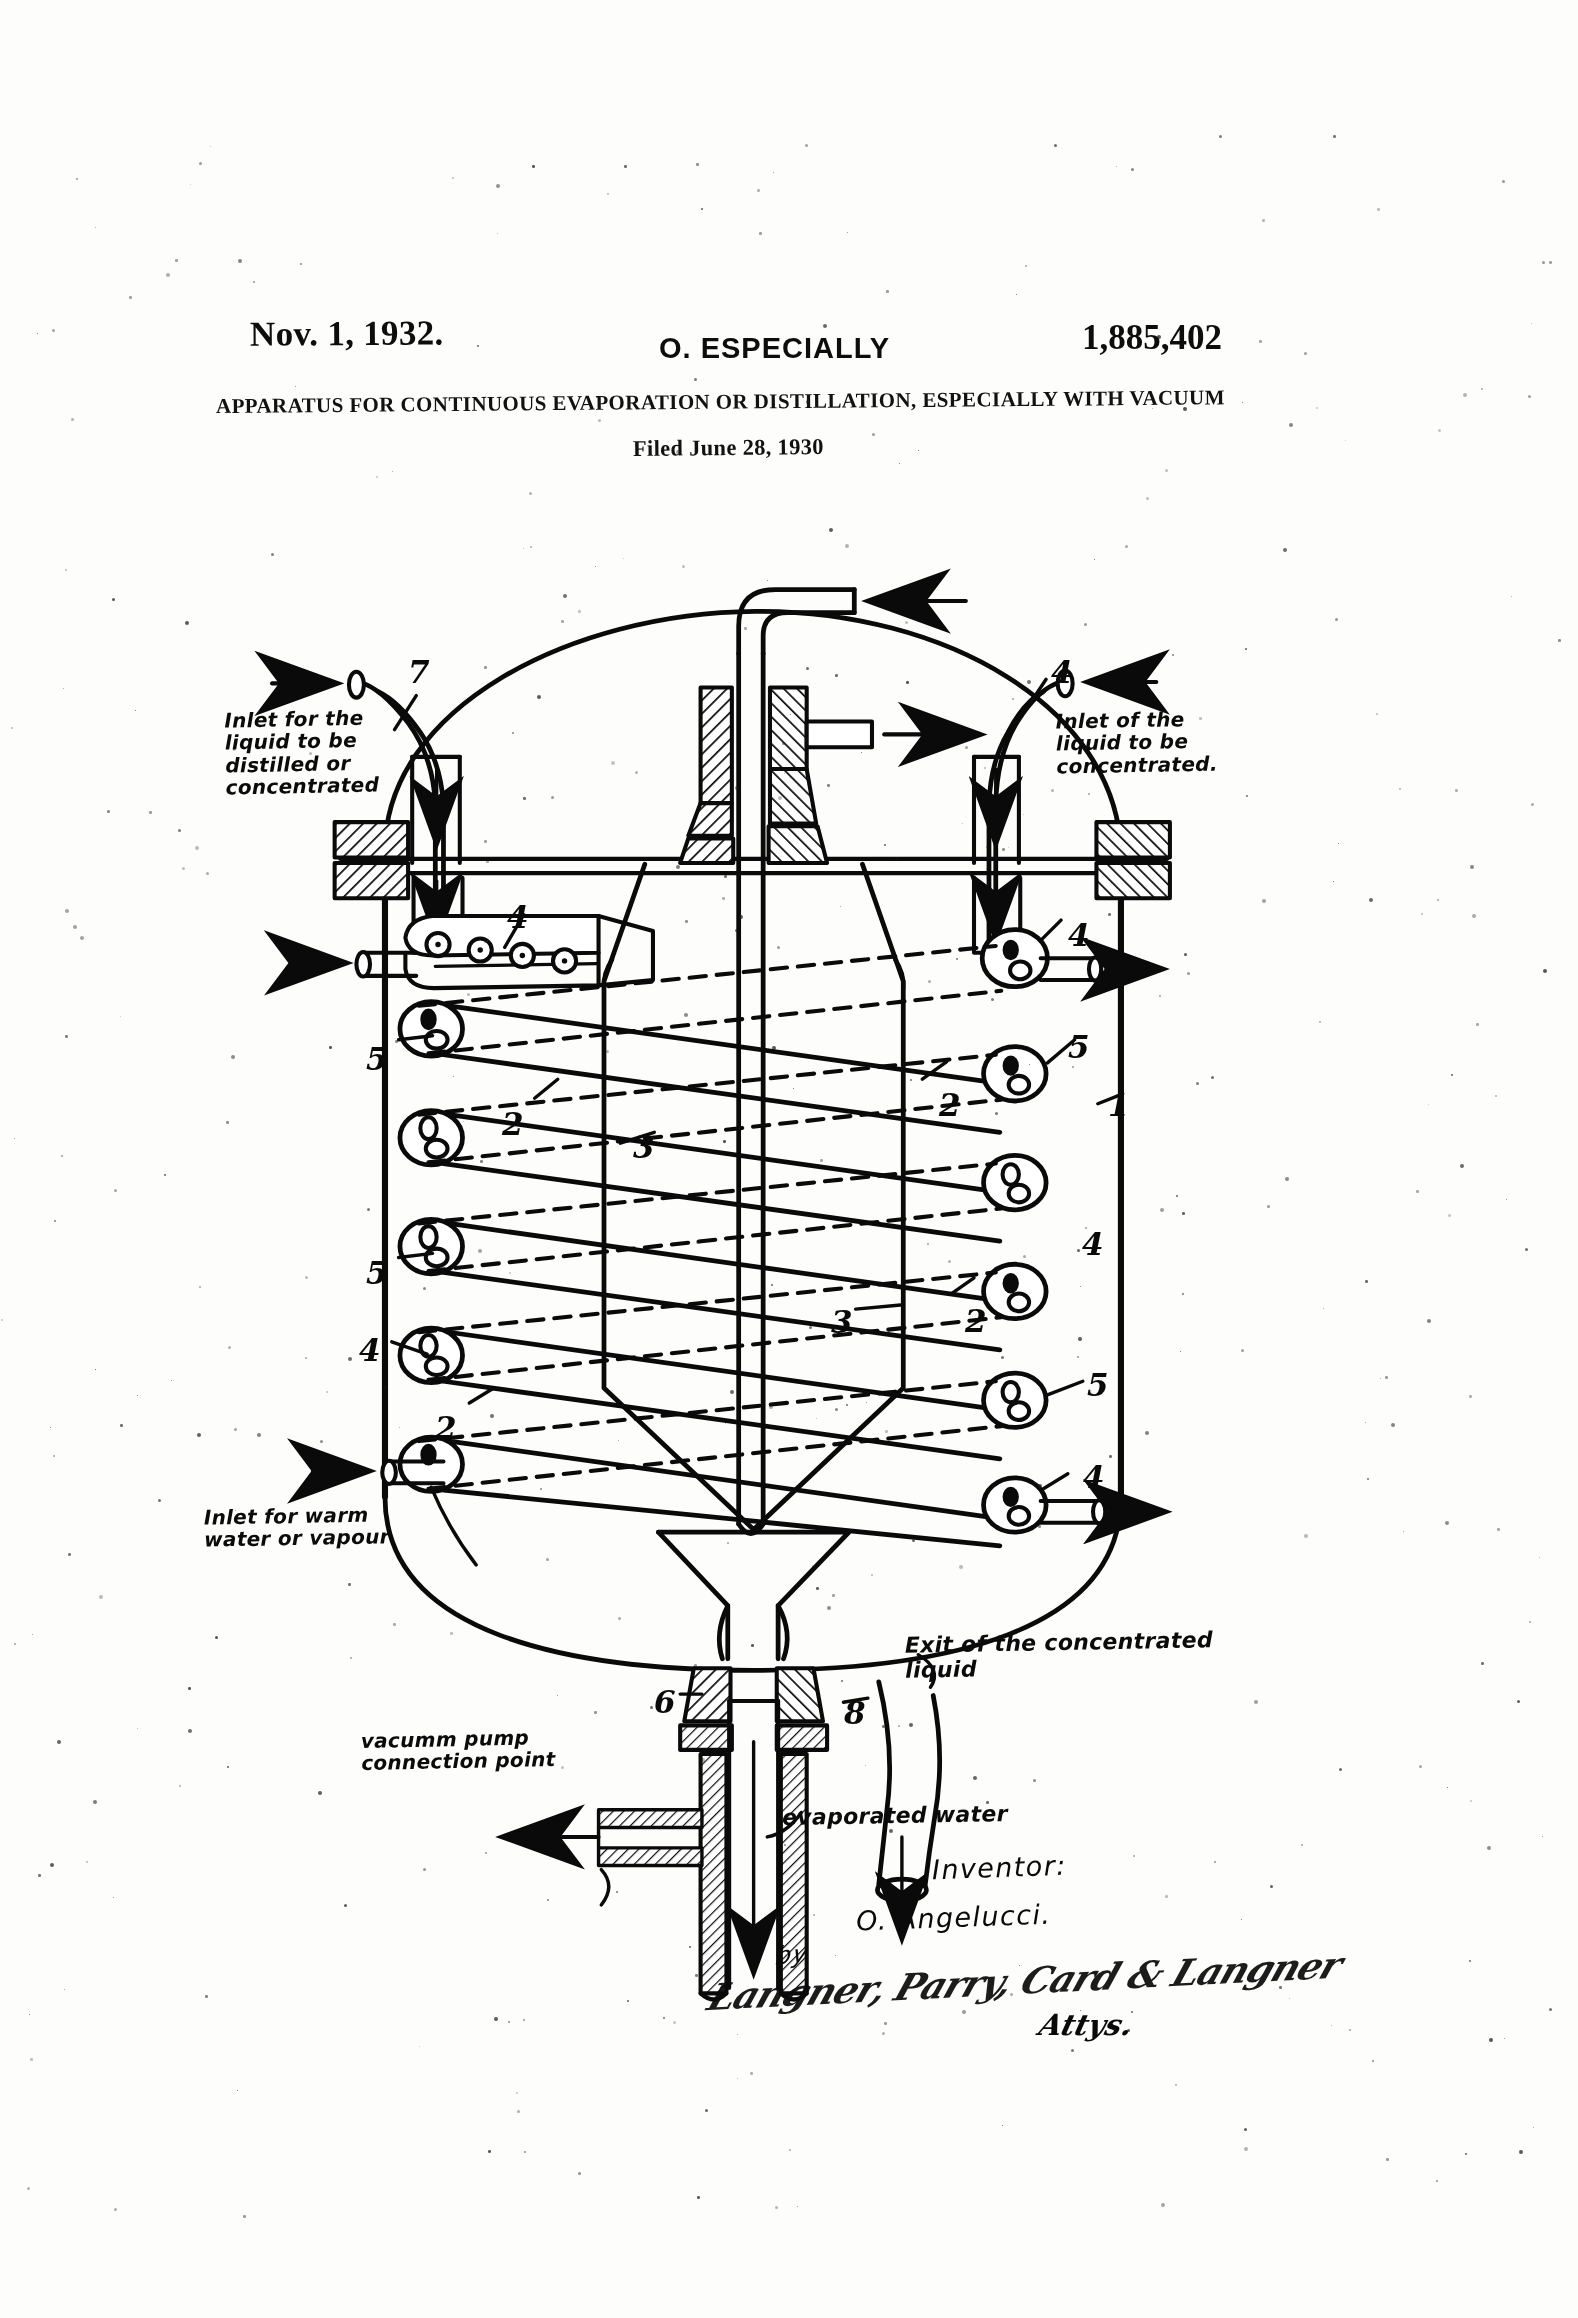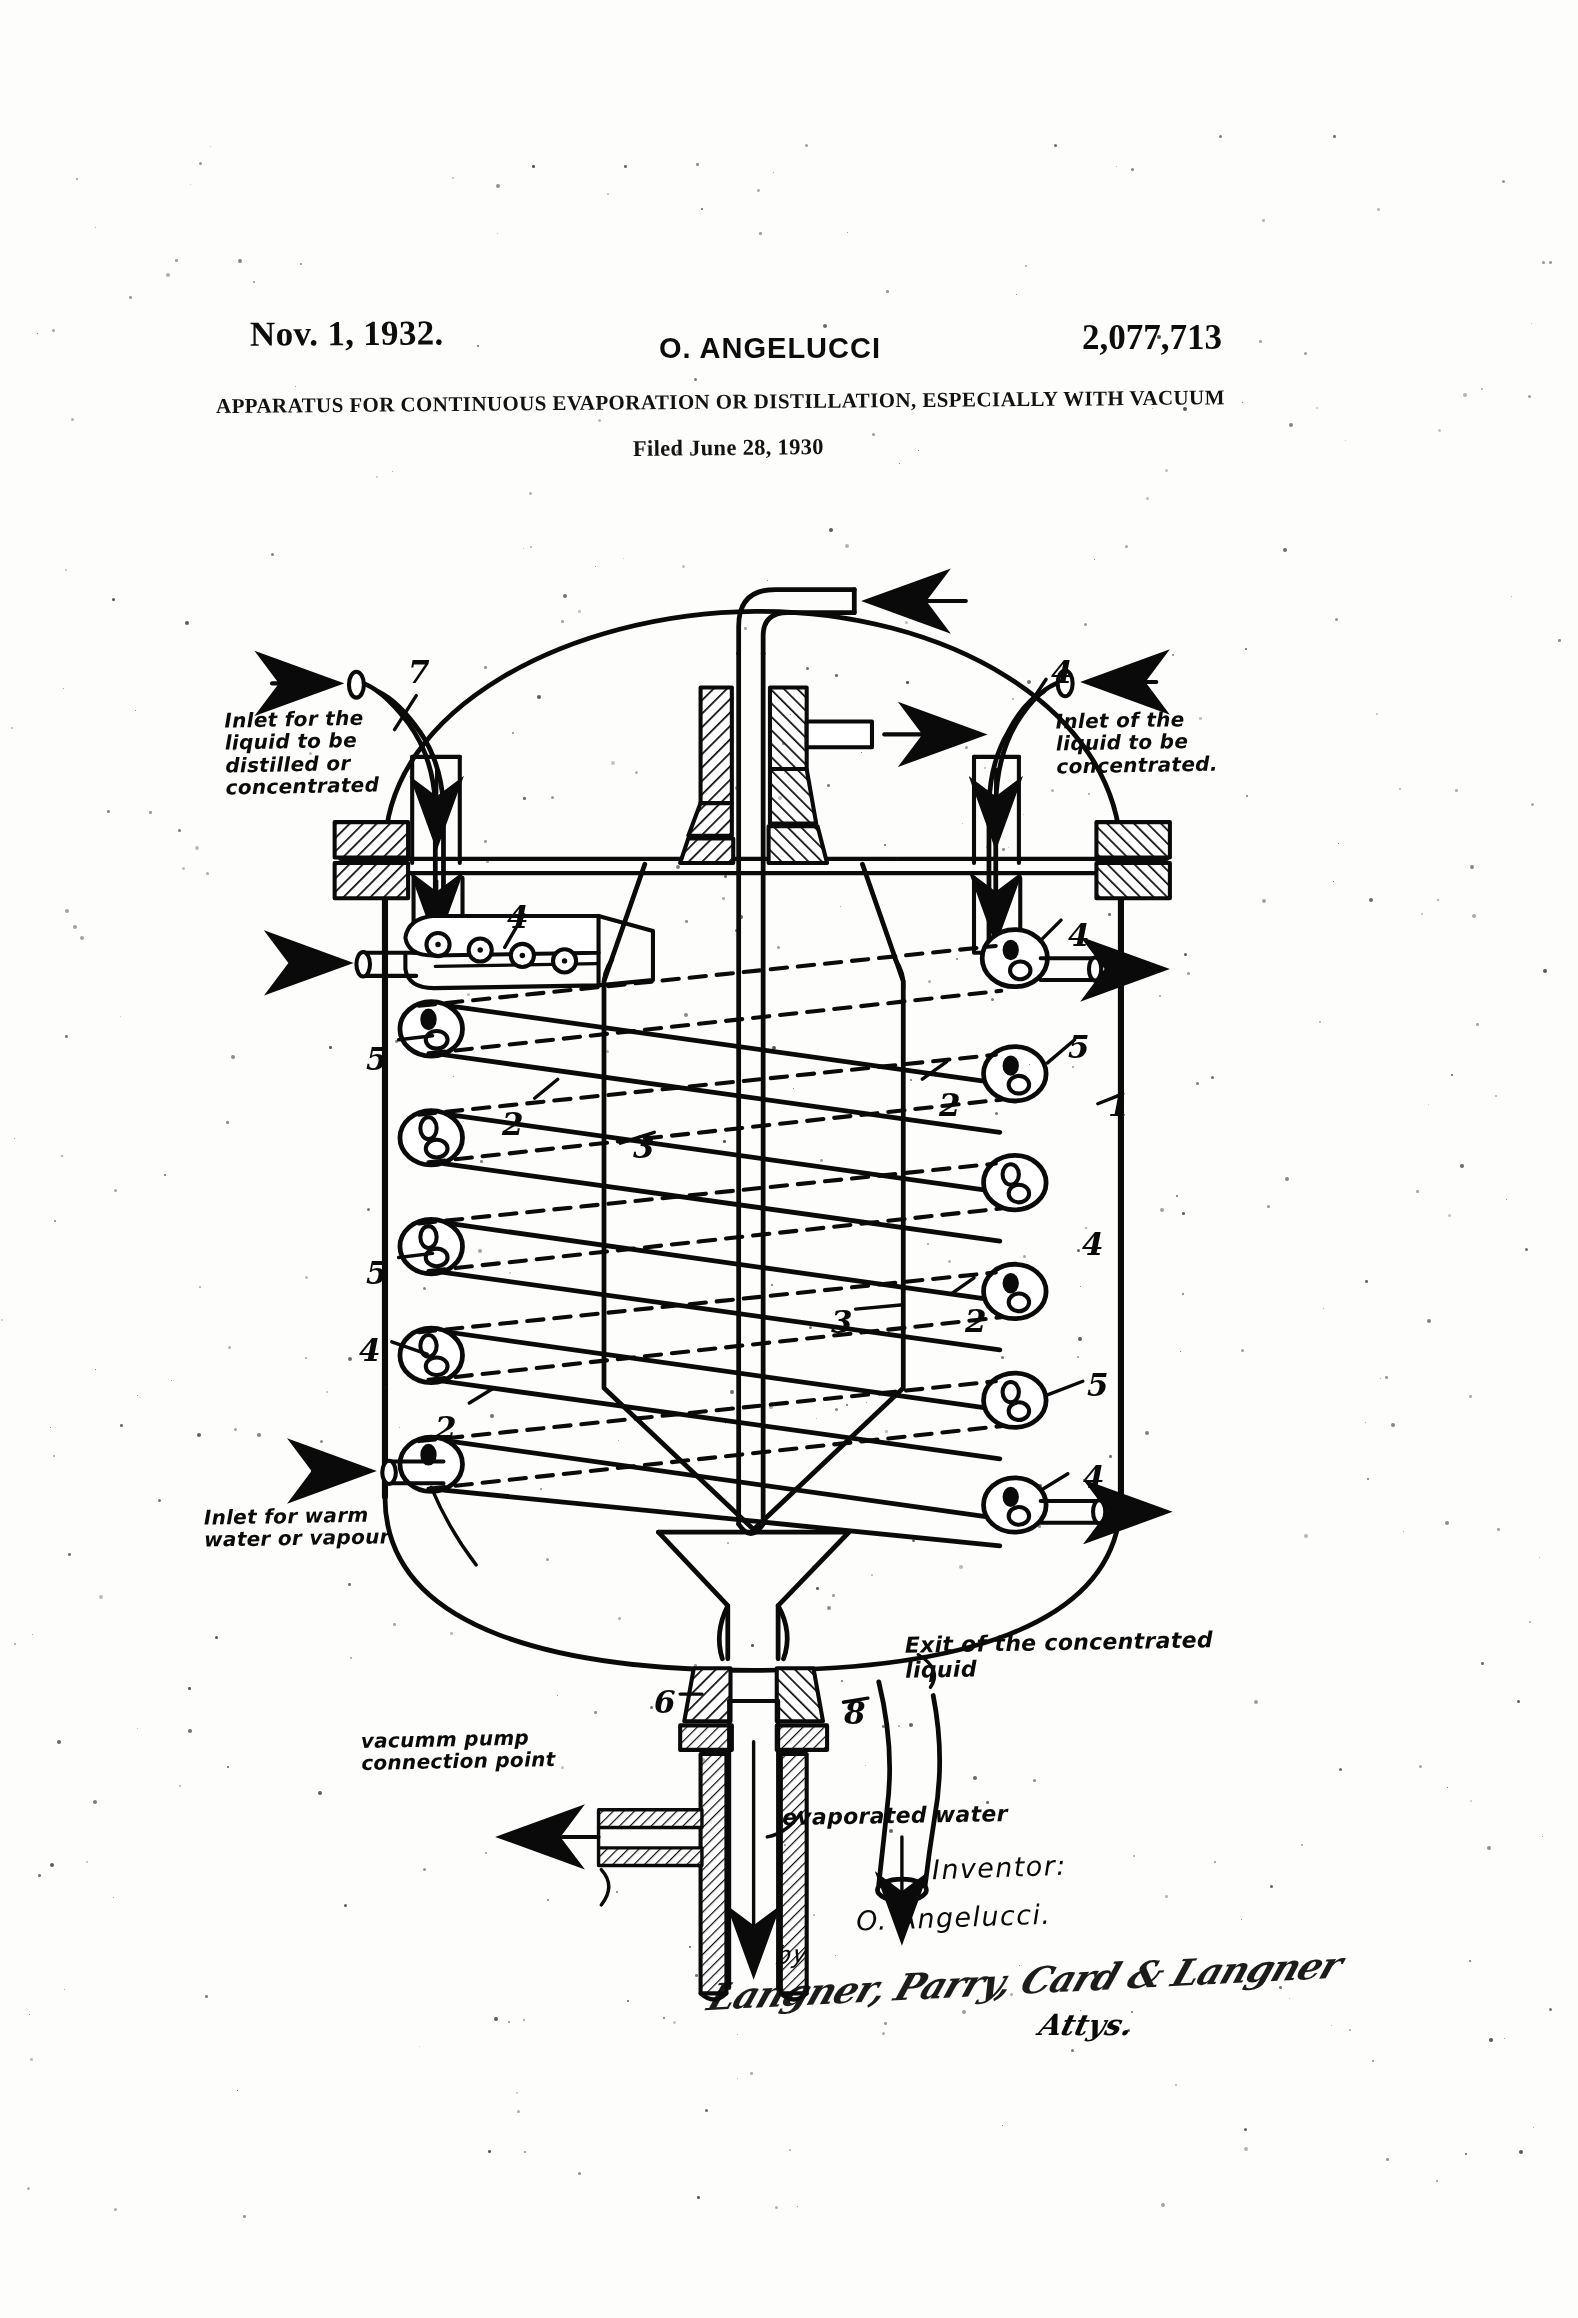--- a/index.html
+++ b/index.html
@@ -81,22 +81,22 @@
     font-size:29px;color:#0a0a0a;transform:skewX(-14deg);
   }
   svg{position:absolute;left:0;top:0;}
 </style>
 </head>
 <body>
 
 <div class="page">
 
   <div class="hdr-date">Nov. 1, 1932.</div>
-  <div class="hdr-name">O. ANGELUCCI</div>
-  <div class="hdr-num">2,077,713</div>
+  <div class="hdr-name">O. ESPECIALLY</div>
+  <div class="hdr-num">1,885,402</div>
   <div class="hdr-title">APPARATUS FOR CONTINUOUS EVAPORATION OR DISTILLATION, ESPECIALLY WITH VACUUM</div>
   <div class="hdr-filed">Filed June 28, 1930</div>
 
   <svg width="1578" height="2319" viewBox="0 0 2320 3408">
     <defs>
       <pattern id="hatchR" width="14" height="14" patternUnits="userSpaceOnUse" patternTransform="rotate(45)">
         <rect width="14" height="14" fill="#fff"></rect>
         <line x1="0" y1="0" x2="0" y2="14" stroke="#0a0a0a" stroke-width="5"></line>
       </pattern>
       <pattern id="hatchL" width="14" height="14" patternUnits="userSpaceOnUse" patternTransform="rotate(-45)">

